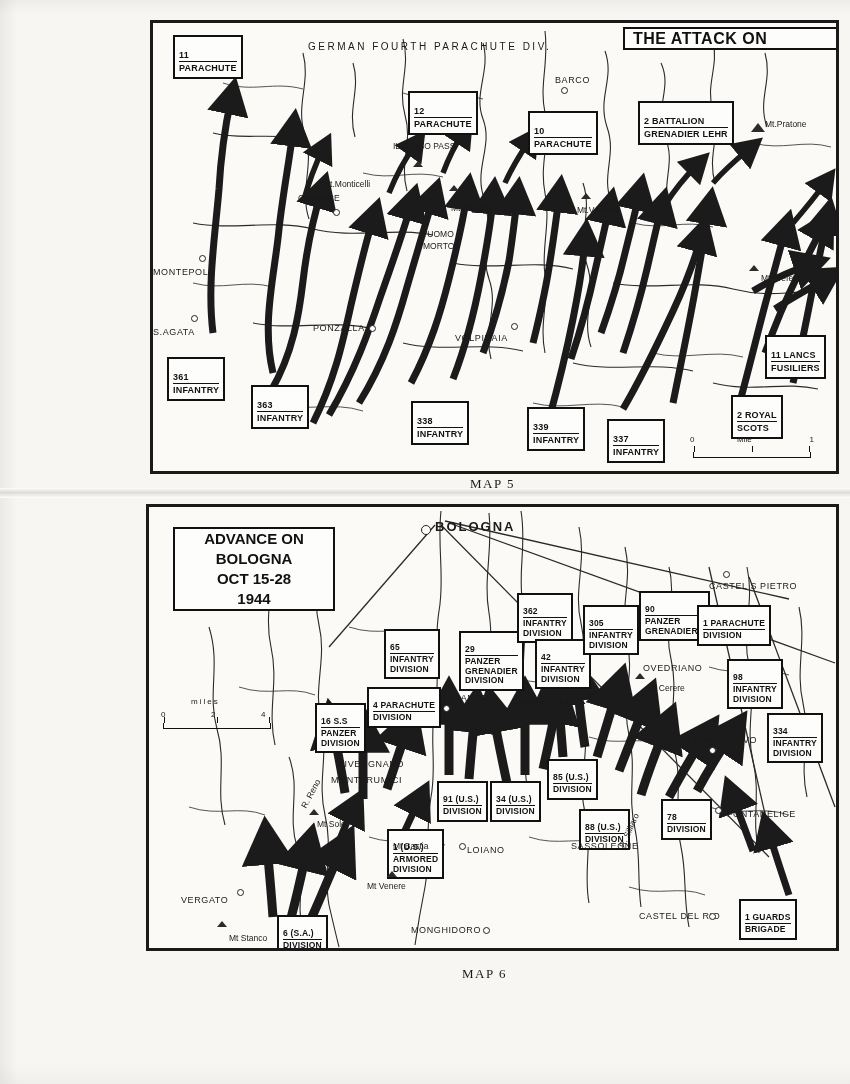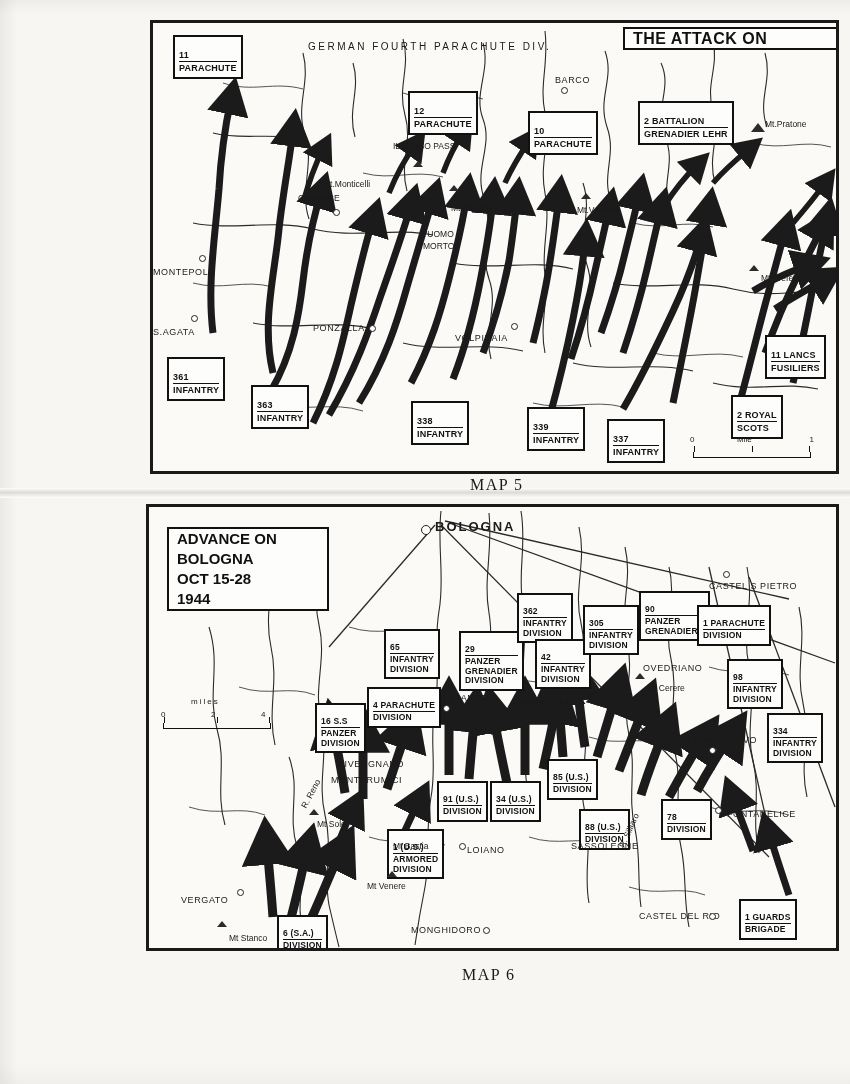--- a/index.html
+++ b/index.html
@@ -43,21 +43,21 @@
     border: 3px solid #1a1a1a;
     background: #fbfaf7;
     overflow: hidden;
   }
   #map5 { left: 150px; top: 20px; width: 683px; height: 448px; }
   #map6 { left: 146px; top: 504px; width: 687px; height: 441px; }
 
   .map-caption {
     position: absolute;
     font-family: "Liberation Serif", serif;
-    font-size: 16px;
+    font-size: 13px;
     letter-spacing: 1.5px;
     color: #1a1a1a;
   }
   #cap5 { left: 470px; top: 476px; }
   #cap6 { left: 462px; top: 966px; }
 
   
   .unit-box {
     position: absolute;
     border: 2px solid #111;
@@ -390,21 +390,21 @@
         <path d="M548,284 C560,262 570,246 582,228"></path>
       </g>
       <g class="arrow" marker-end="url(#m6arrow)">
         <path d="M182,356 C190,334 196,318 204,302"></path>
         <path d="M246,348 C254,326 262,310 270,294"></path>
         <path d="M604,344 C596,322 590,306 584,290"></path>
         <path d="M640,388 C632,364 626,346 620,326"></path>
       </g>
     </svg>
 
-    <div class="title-box" style="left:18px; top:20px; width:142px;">
+    <div class="title-box" style="left:24px; top:20px; width:142px;text-align:center;">
       <div style="font-size:15px; line-height:20px;">ADVANCE ON</div>
       <div style="font-size:15px; line-height:20px;">BOLOGNA</div>
       <div style="font-size:15px; line-height:20px;">OCT 15-28</div>
       <div style="font-size:15px; line-height:20px;">1944</div>
     </div>
 
     <div class="label big" style="left:286px; top:12px;">BOLOGNA</div>
     <div class="dot" style="left:272px; top:18px; width:8px; height:8px;"></div>
 
     <div class="unit-box small" style="left:235px; top:122px;">

